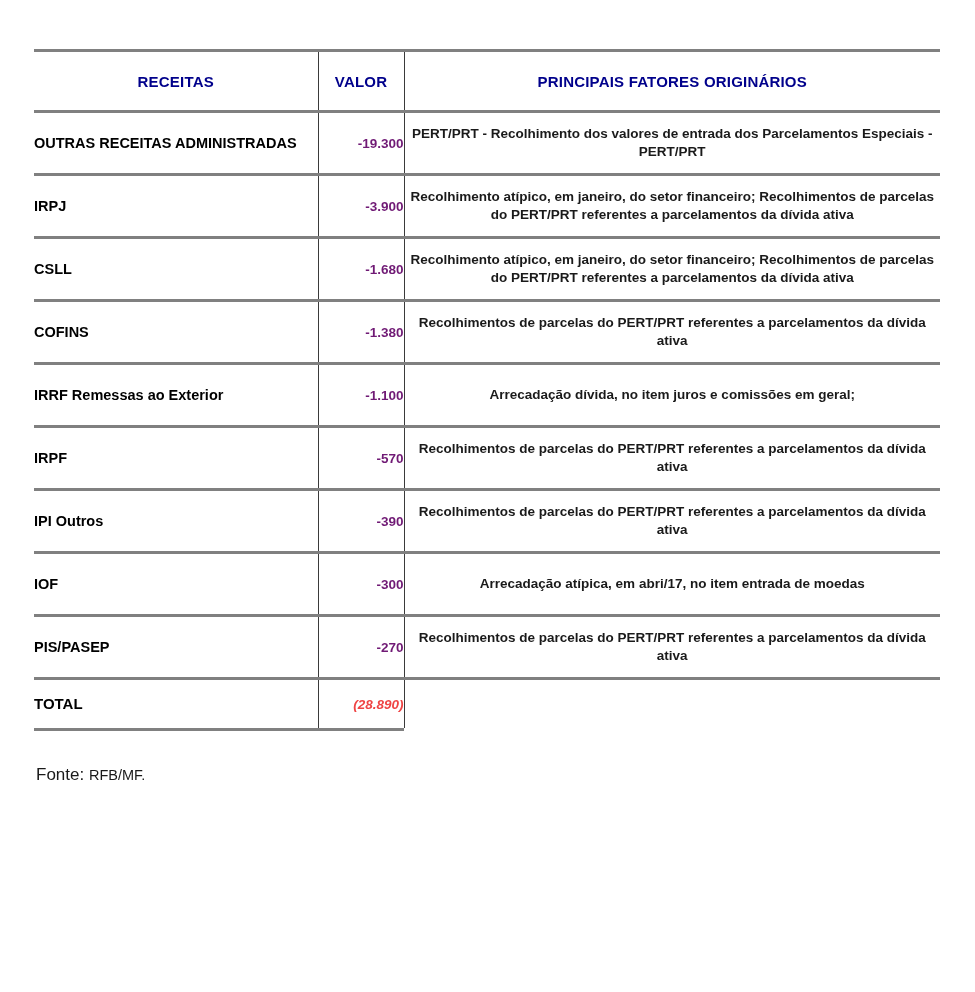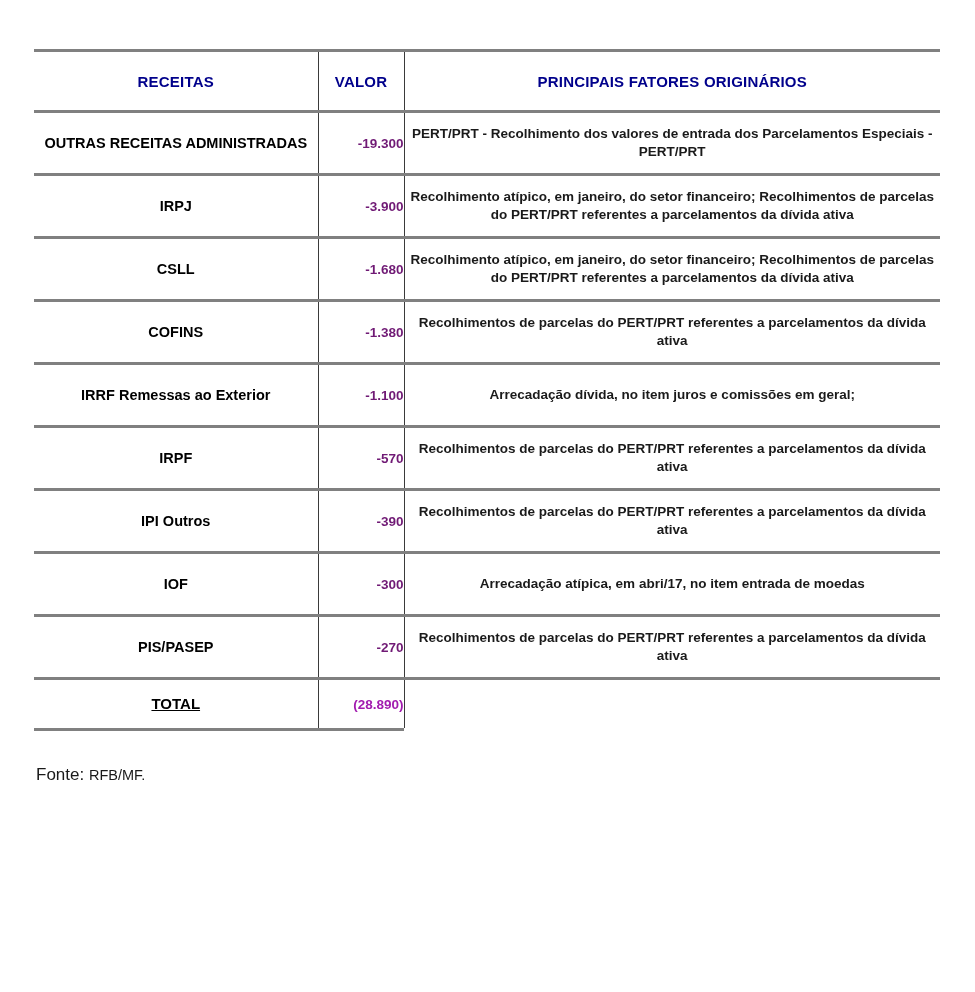--- a/index.html
+++ b/index.html
@@ -58,21 +58,20 @@
     color: #00008B;
     font-size: 15px;
     text-align: center;
     letter-spacing: 0.2px;
   }
   .hdr td.h-fat { font-size: 15px; }
   .vline-l { border-left: 1.5px solid #3a3a3a; }
   .vline-r { border-right: 1.5px solid #3a3a3a; }
 
   td.c-receita {
-    text-align: center;
     font-size: 14.5px;
     color: #000;
     line-height: 1.25;
     padding: 10px 6px;
   }
   td.c-valor {
     text-align: right;
     font-size: 13.5px;
     color: #701a75;
     padding: 10px 6px 10px 4px;
@@ -81,22 +80,22 @@
   td.c-fator {
     text-align: center;
     font-size: 13.5px;
     color: #1a1a1a;
     line-height: 1.35;
     padding: 9px 10px;
     font-weight: bold;
     margin-left: 36px;
   }
   tr.row-body td { height: 60px; }
-  tr.total-row td.c-receita { font-size: 15px; text-decoration: underline; }
-  tr.total-row td.c-valor { color: #a21caf; }
+  tr.total-row td.c-receita { font-size: 15px; }
+  tr.total-row td.c-valor { color: #ef4444; font-style: italic; }
   tr.total-row td { height: 48px; }
 
   .bottom-rule {
     width: 370px;
     height: 0;
     border-top: 3px solid #808080;
     margin-top: 0;
   }
   .source {
     margin-top: 34px;

